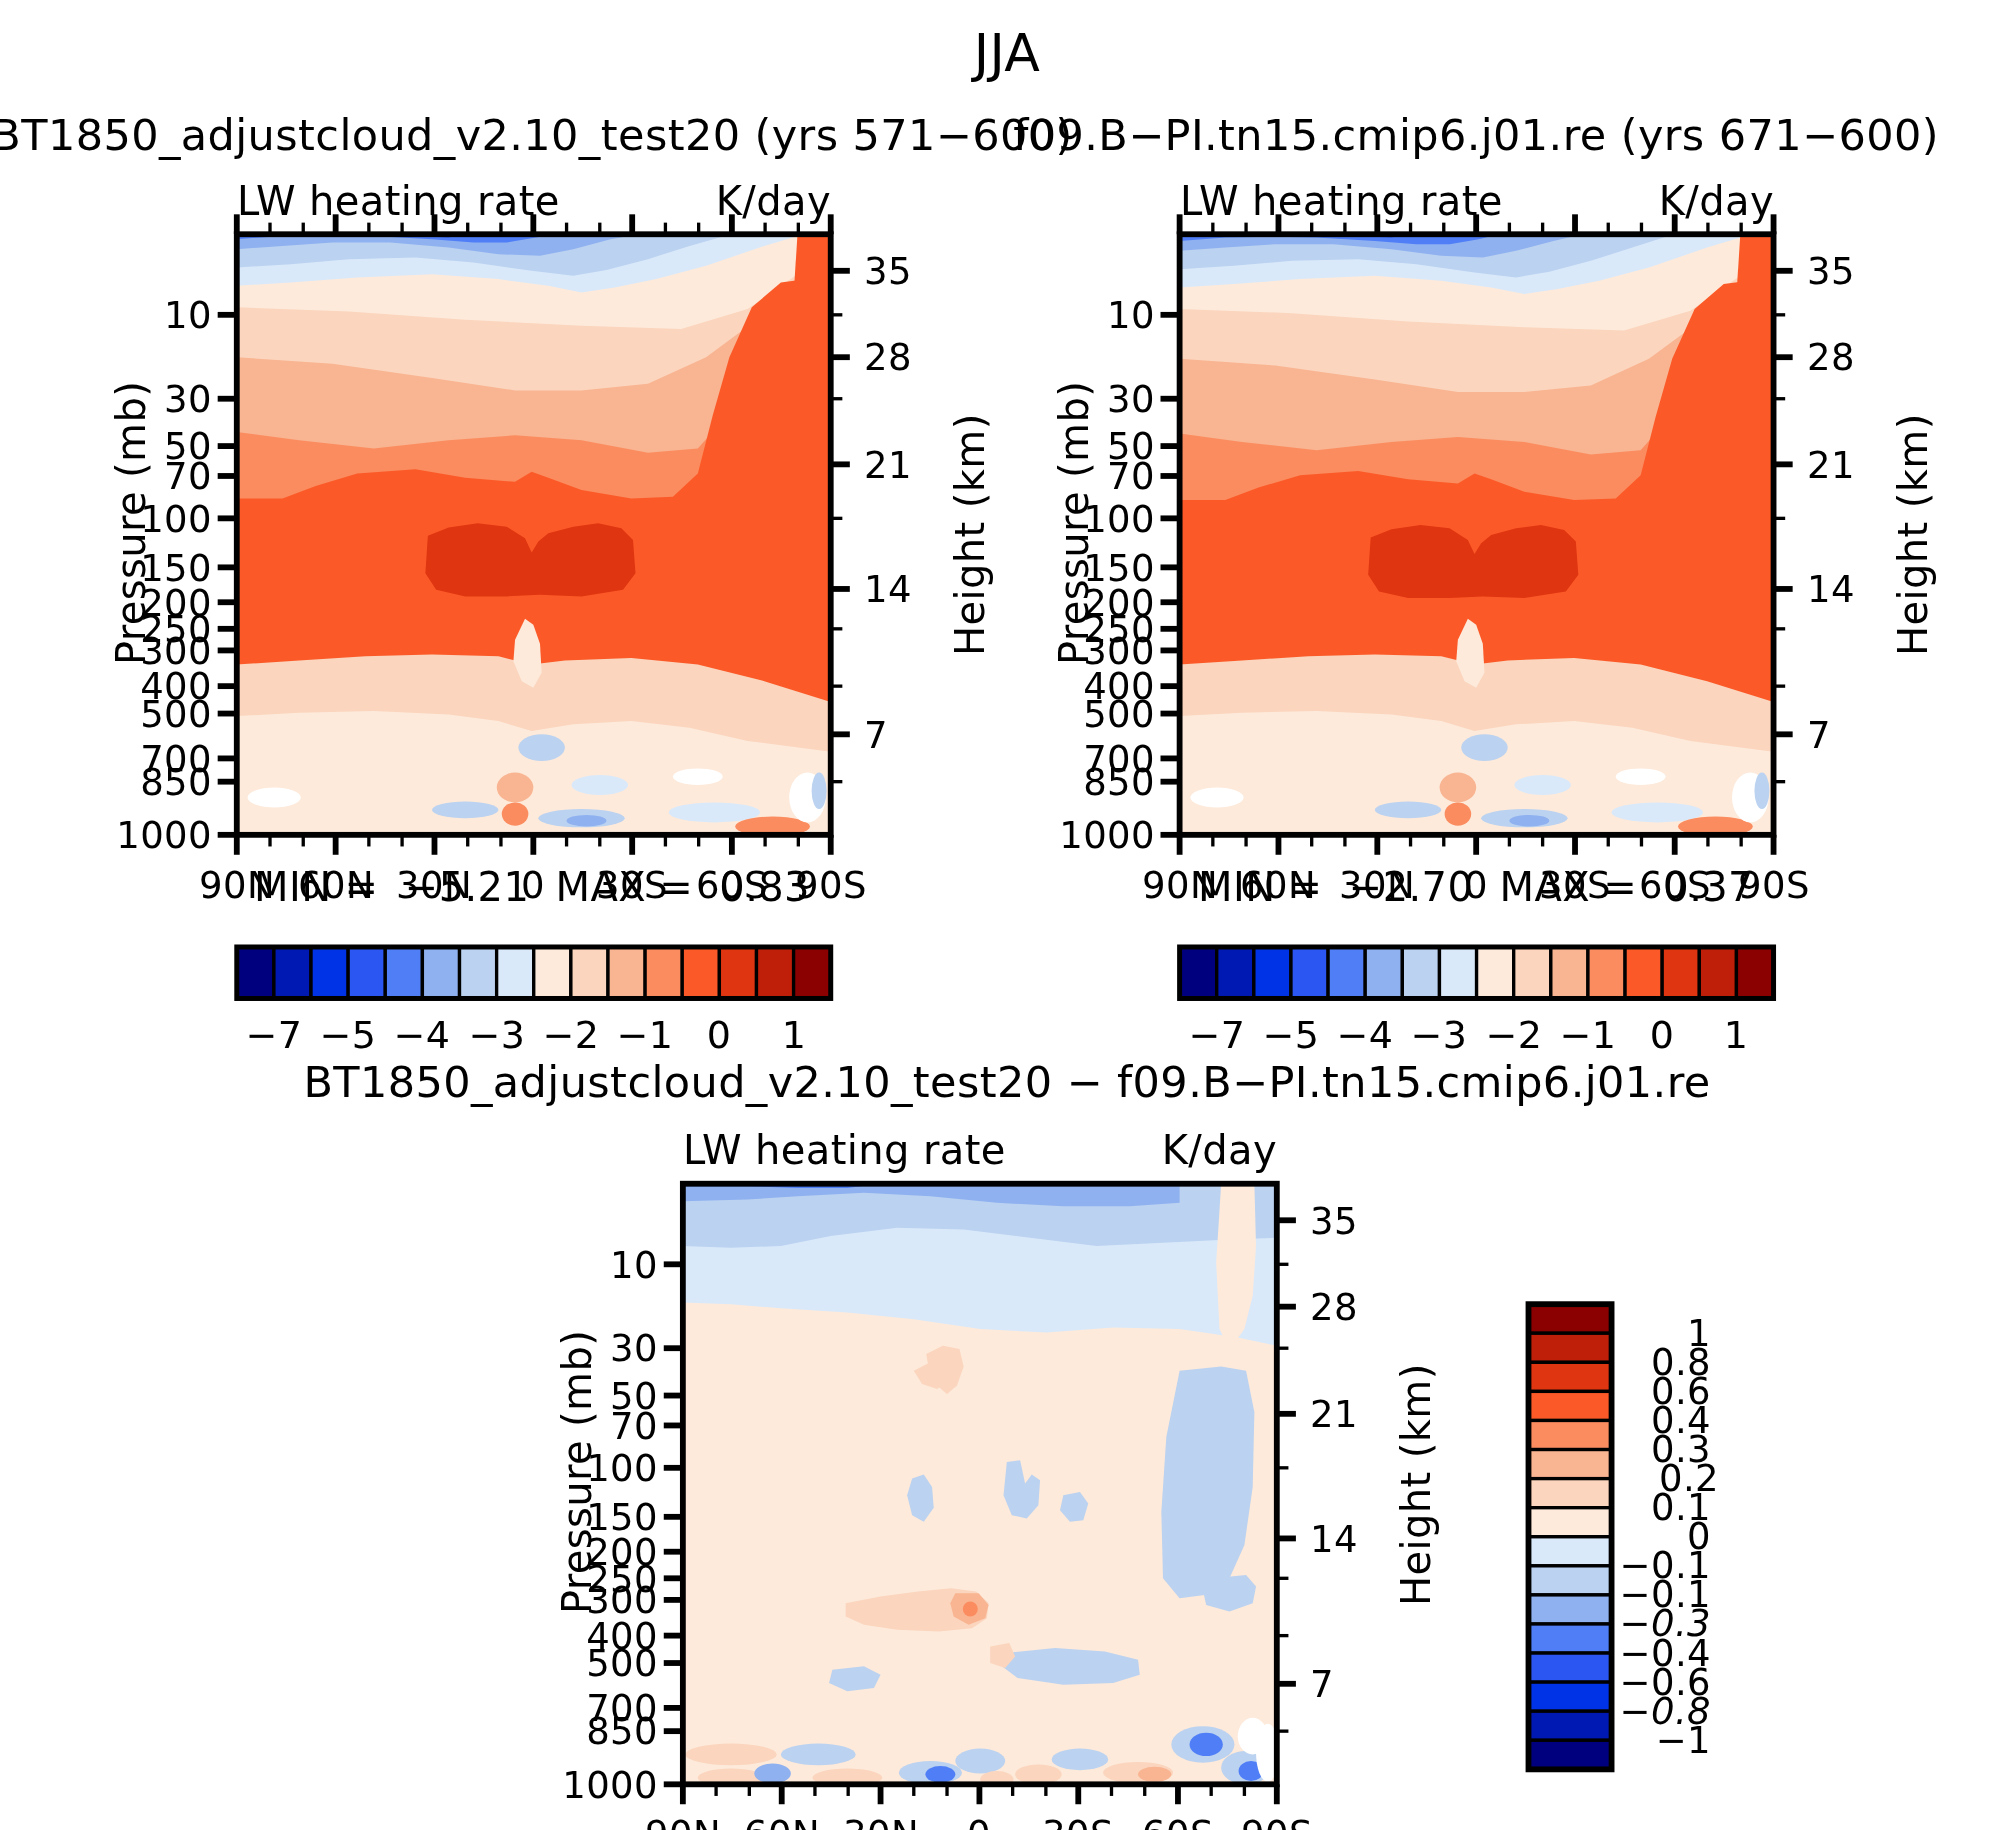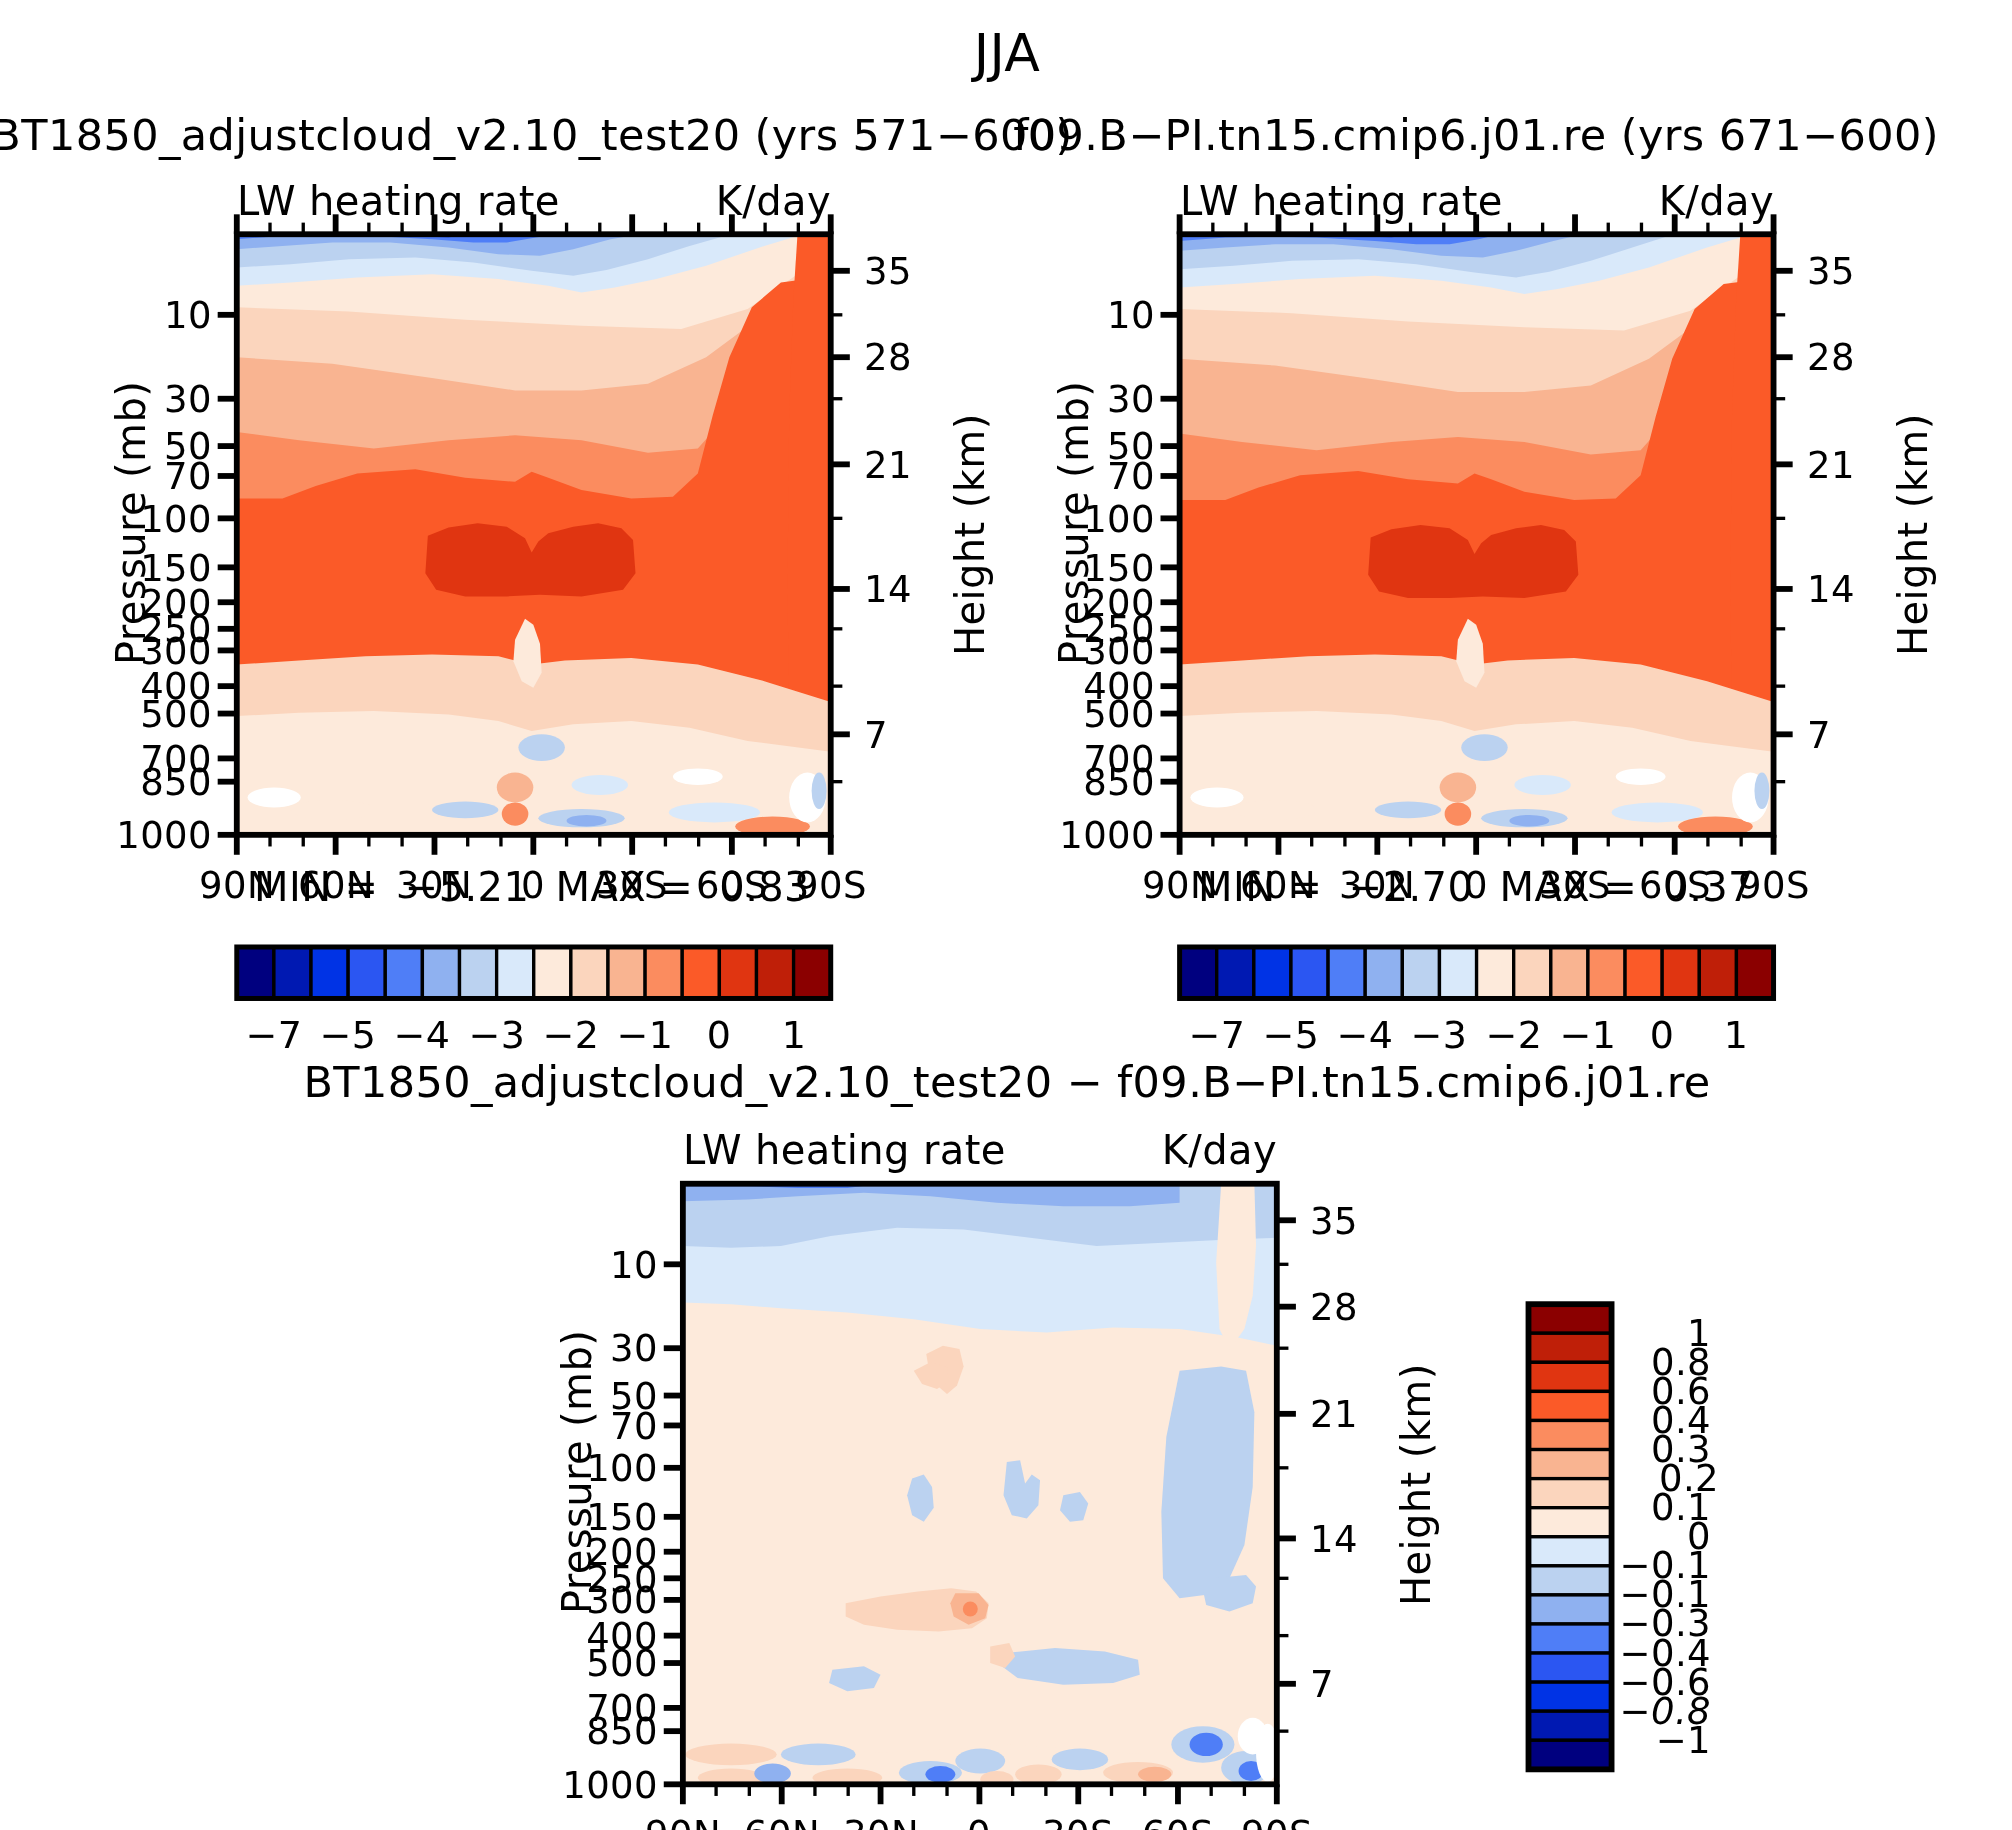--- a/index.html
+++ b/index.html
@@ -553,21 +553,21 @@
       <div class="txt rt" style="left: 1711px; top: 1312px; font-size: 37px;">1</div>
       <div class="txt rt" style="left: 1711px; top: 1341px; font-size: 37px;">0.8</div>
       <div class="txt rt" style="left: 1711px; top: 1370px; font-size: 37px;">0.6</div>
       <div class="txt rt" style="left: 1711px; top: 1399px; font-size: 37px;">0.4</div>
       <div class="txt rt" style="left: 1711px; top: 1428px; font-size: 37px;">0.3</div>
       <div class="txt rt" style="left: 1711px; top: 1457px; font-size: 37px; margin-left: 8px;">0.2</div>
       <div class="txt rt" style="left: 1711px; top: 1486px; font-size: 37px;">0.1</div>
       <div class="txt rt" style="left: 1711px; top: 1515px; font-size: 37px;">0</div>
       <div class="txt rt" style="left: 1711px; top: 1544px; font-size: 37px;">−0.1</div>
       <div class="txt rt" style="left: 1711px; top: 1573px; font-size: 37px;">−0.1</div>
-      <div class="txt rt" style="left: 1711px; top: 1602px; font-size: 37px;">−0.3</div>
+      <div class="txt rt" style="left: 1711px; top: 1602px; font-size: 37px; font-style: italic;">−0.3</div>
       <div class="txt rt" style="left: 1711px; top: 1632px; font-size: 37px;">−0.4</div>
       <div class="txt rt" style="left: 1711px; top: 1661px; font-size: 37px;">−0.6</div>
       <div class="txt rt" style="left: 1711px; top: 1690px; font-size: 37px; font-style: italic;">−0.8</div>
       <div class="txt rt" style="left: 1711px; top: 1719px; font-size: 37px;">−1</div>
     </div>
 
   <div class="txt ctr" style="left:1007px;top:1057px;font-size:43px;">BT1850_adjustcloud_v2.10_test20 − f09.B−PI.tn15.cmip6.j01.re</div>
   <div class="txt" style="left:683px;top:1127px;font-size:40px;">LW heating rate</div>
   <div class="txt rt" style="left:1277px;top:1127px;font-size:40px;">K/day</div>
   <div class="txt vlab" style="left:554px;top:1614px;font-size:40px;transform:rotate(-90deg);transform-origin:0 0;">Pressure (mb)</div>

